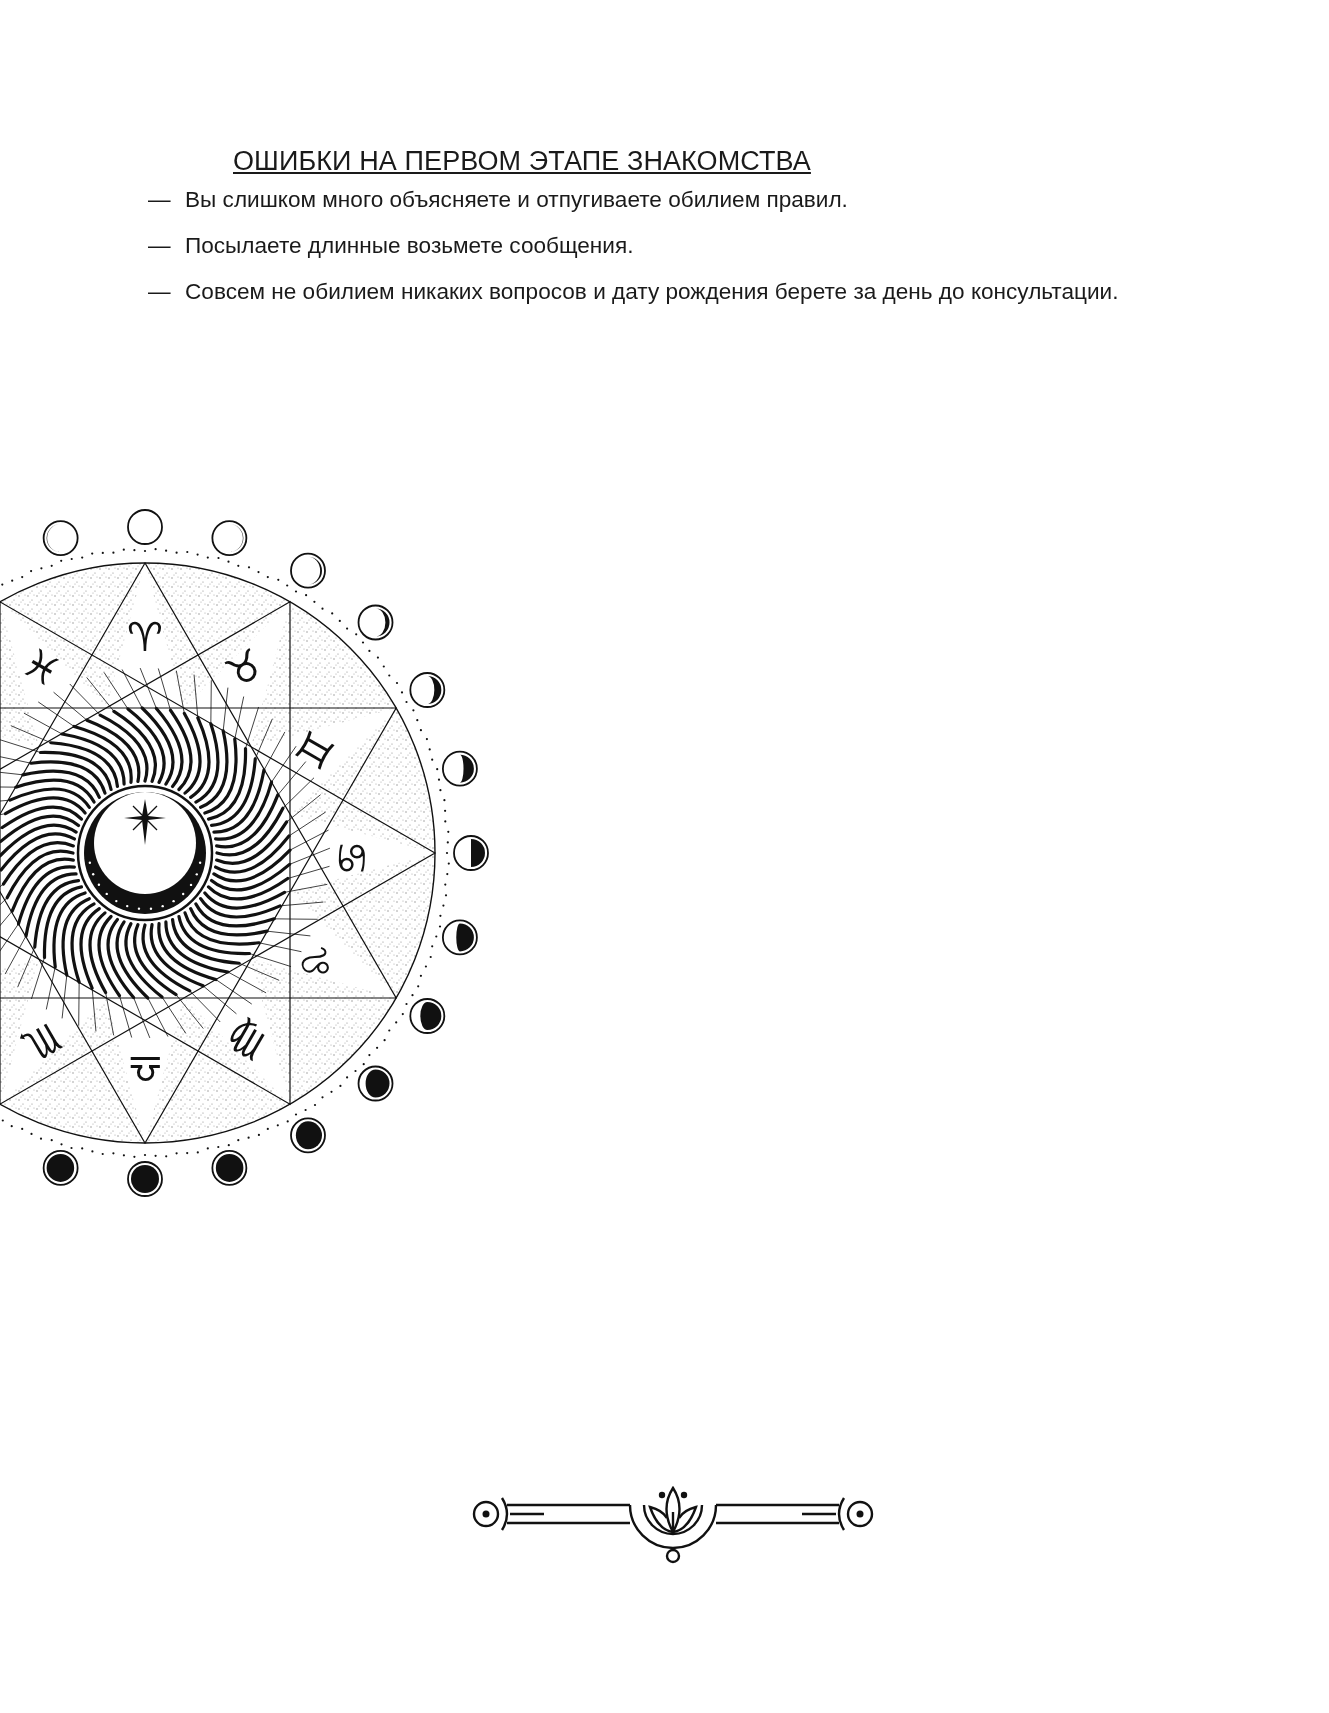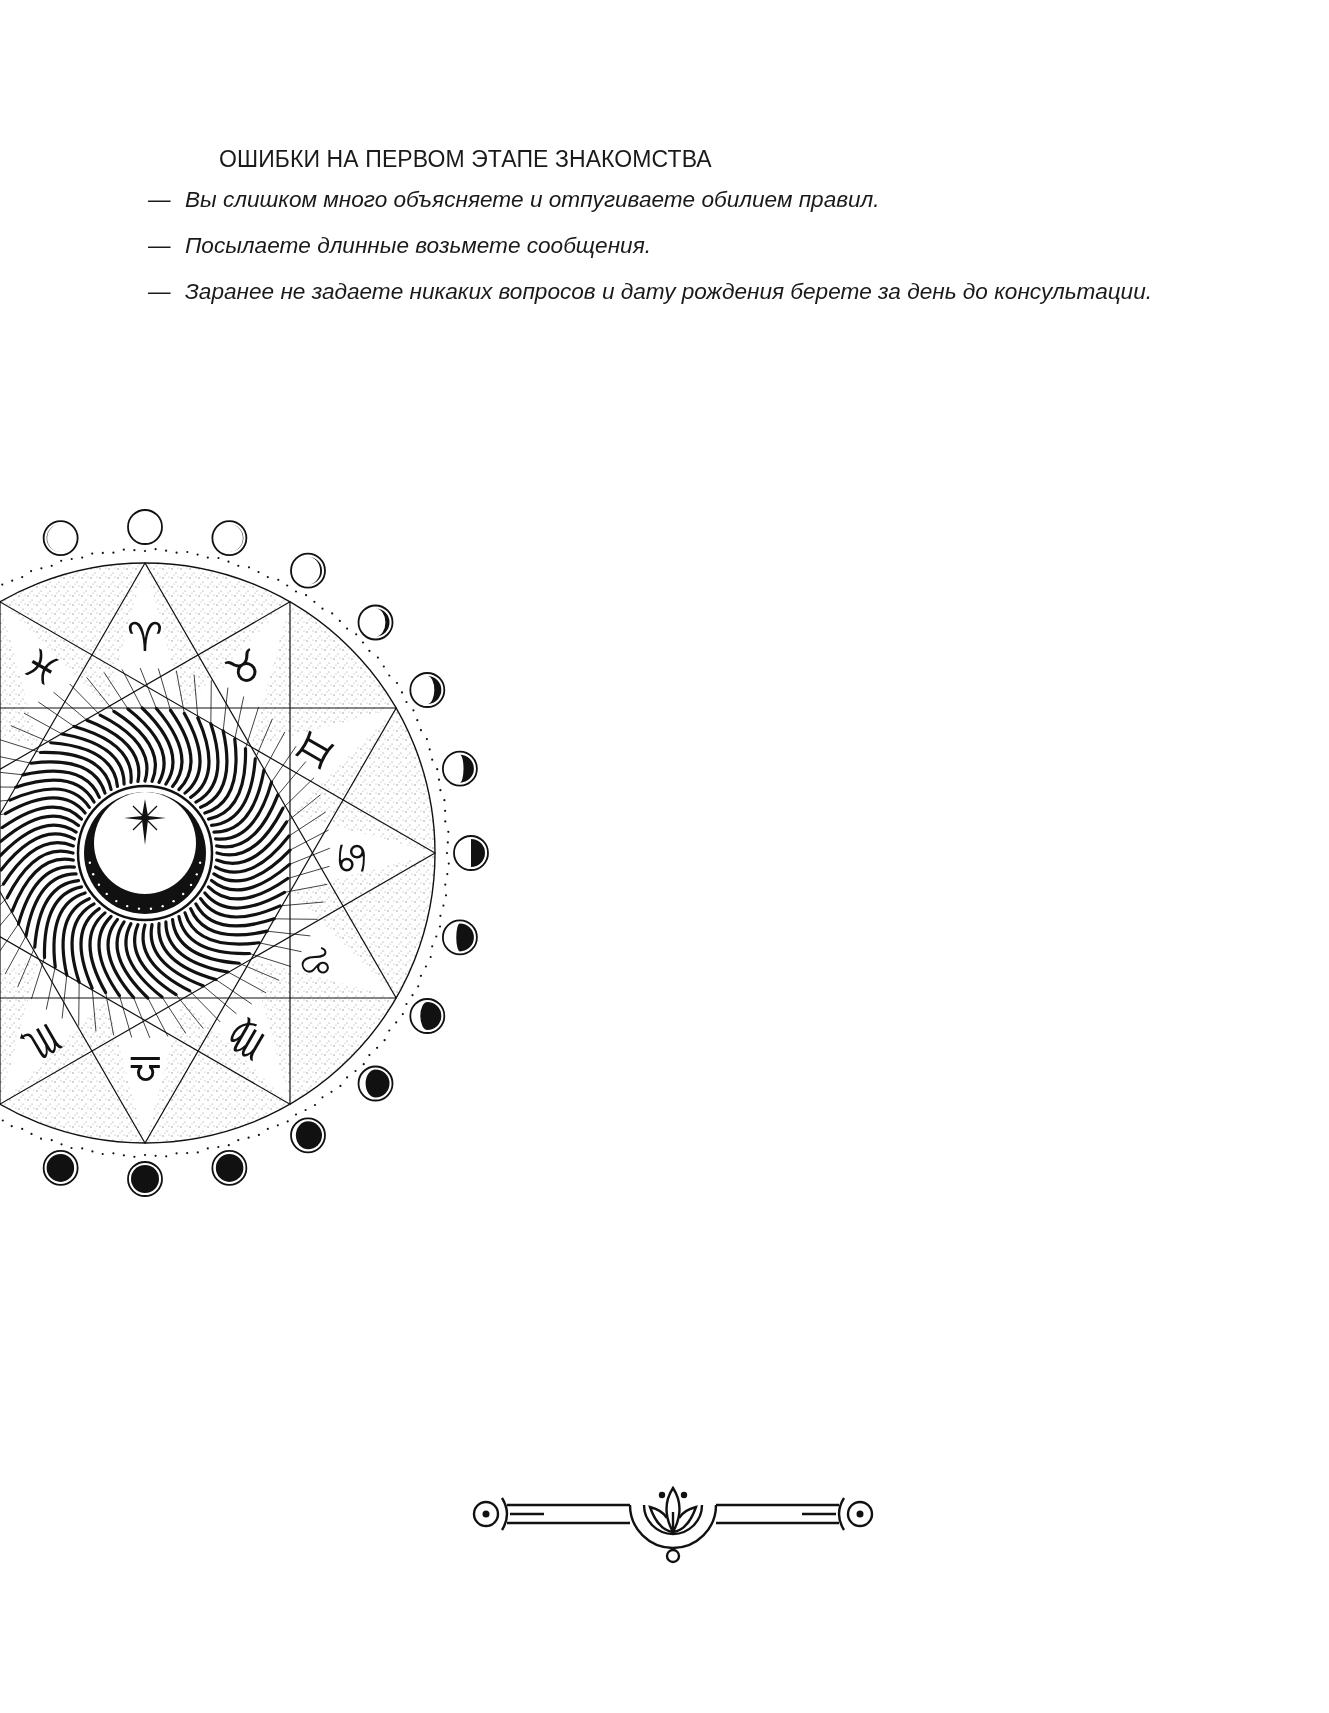--- a/index.html
+++ b/index.html
@@ -1,35 +1,35 @@
 <!DOCTYPE html>
 <html><head>
 <meta charset="utf-8">
 <style>
   html, body { margin: 0; padding: 0; background: #ffffff; }
   body { width: 1329px; height: 1713px; position: relative; overflow: hidden;
          font-family: "Liberation Sans", sans-serif; color: #1a1a1a; }
-  .heading { position: absolute; left: 219px; top: 146px; font-size: 23px;
-             letter-spacing: 0.1px; white-space: nowrap; }
+  .heading { position: absolute; left: 233px; top: 146px; font-size: 27px;
+             letter-spacing: 0.1px; white-space: nowrap; text-decoration: underline; }
   .body-text { position: absolute; left: 148px; top: 186px; width: 1061px;
                font-size: 22.6px; line-height: 28.7px; }
-  .para { margin: 0 0 17.5px 0; text-align: justify; font-style: italic; }
+  .para { margin: 0 0 17.5px 0; text-align: justify; }
   .para .dash { display: inline-block; width: 37px; }
   .wheel { position: absolute; left: 0; top: 0; }
   .ornament { position: absolute; left: 462px; top: 1470px; }
 </style>
 </head>
 <body>
 
 <div class="heading">ОШИБКИ НА ПЕРВОМ ЭТАПЕ ЗНАКОМСТВА</div>
 
 <div class="body-text">
   <p class="para"><span class="dash">—</span><span>Вы слишком много объясняете и отпугиваете обилием правил.</span></p>
   <p class="para"><span class="dash">—</span><span>Посылаете длинные возьмете сообщения.</span></p>
-  <p class="para"><span class="dash">—</span><span>Заранее не задаете никаких вопросов и дату рождения берете за день до консультации.</span></p>
+  <p class="para"><span class="dash">—</span><span>Совсем не обилием никаких вопросов и дату рождения берете за день до консультации.</span></p>
 </div>
 
 <svg class="wheel" width="520" height="1240" viewBox="0 0 520 1240">
   <defs>
     <pattern id="stip" width="9" height="9" patternUnits="userSpaceOnUse">
       <circle cx="1" cy="2" r="0.7" fill="#222"></circle>
       <circle cx="5" cy="6" r="0.6" fill="#222"></circle>
       <circle cx="7" cy="1" r="0.5" fill="#444"></circle>
       <circle cx="3" cy="8" r="0.5" fill="#444"></circle>
     </pattern>

